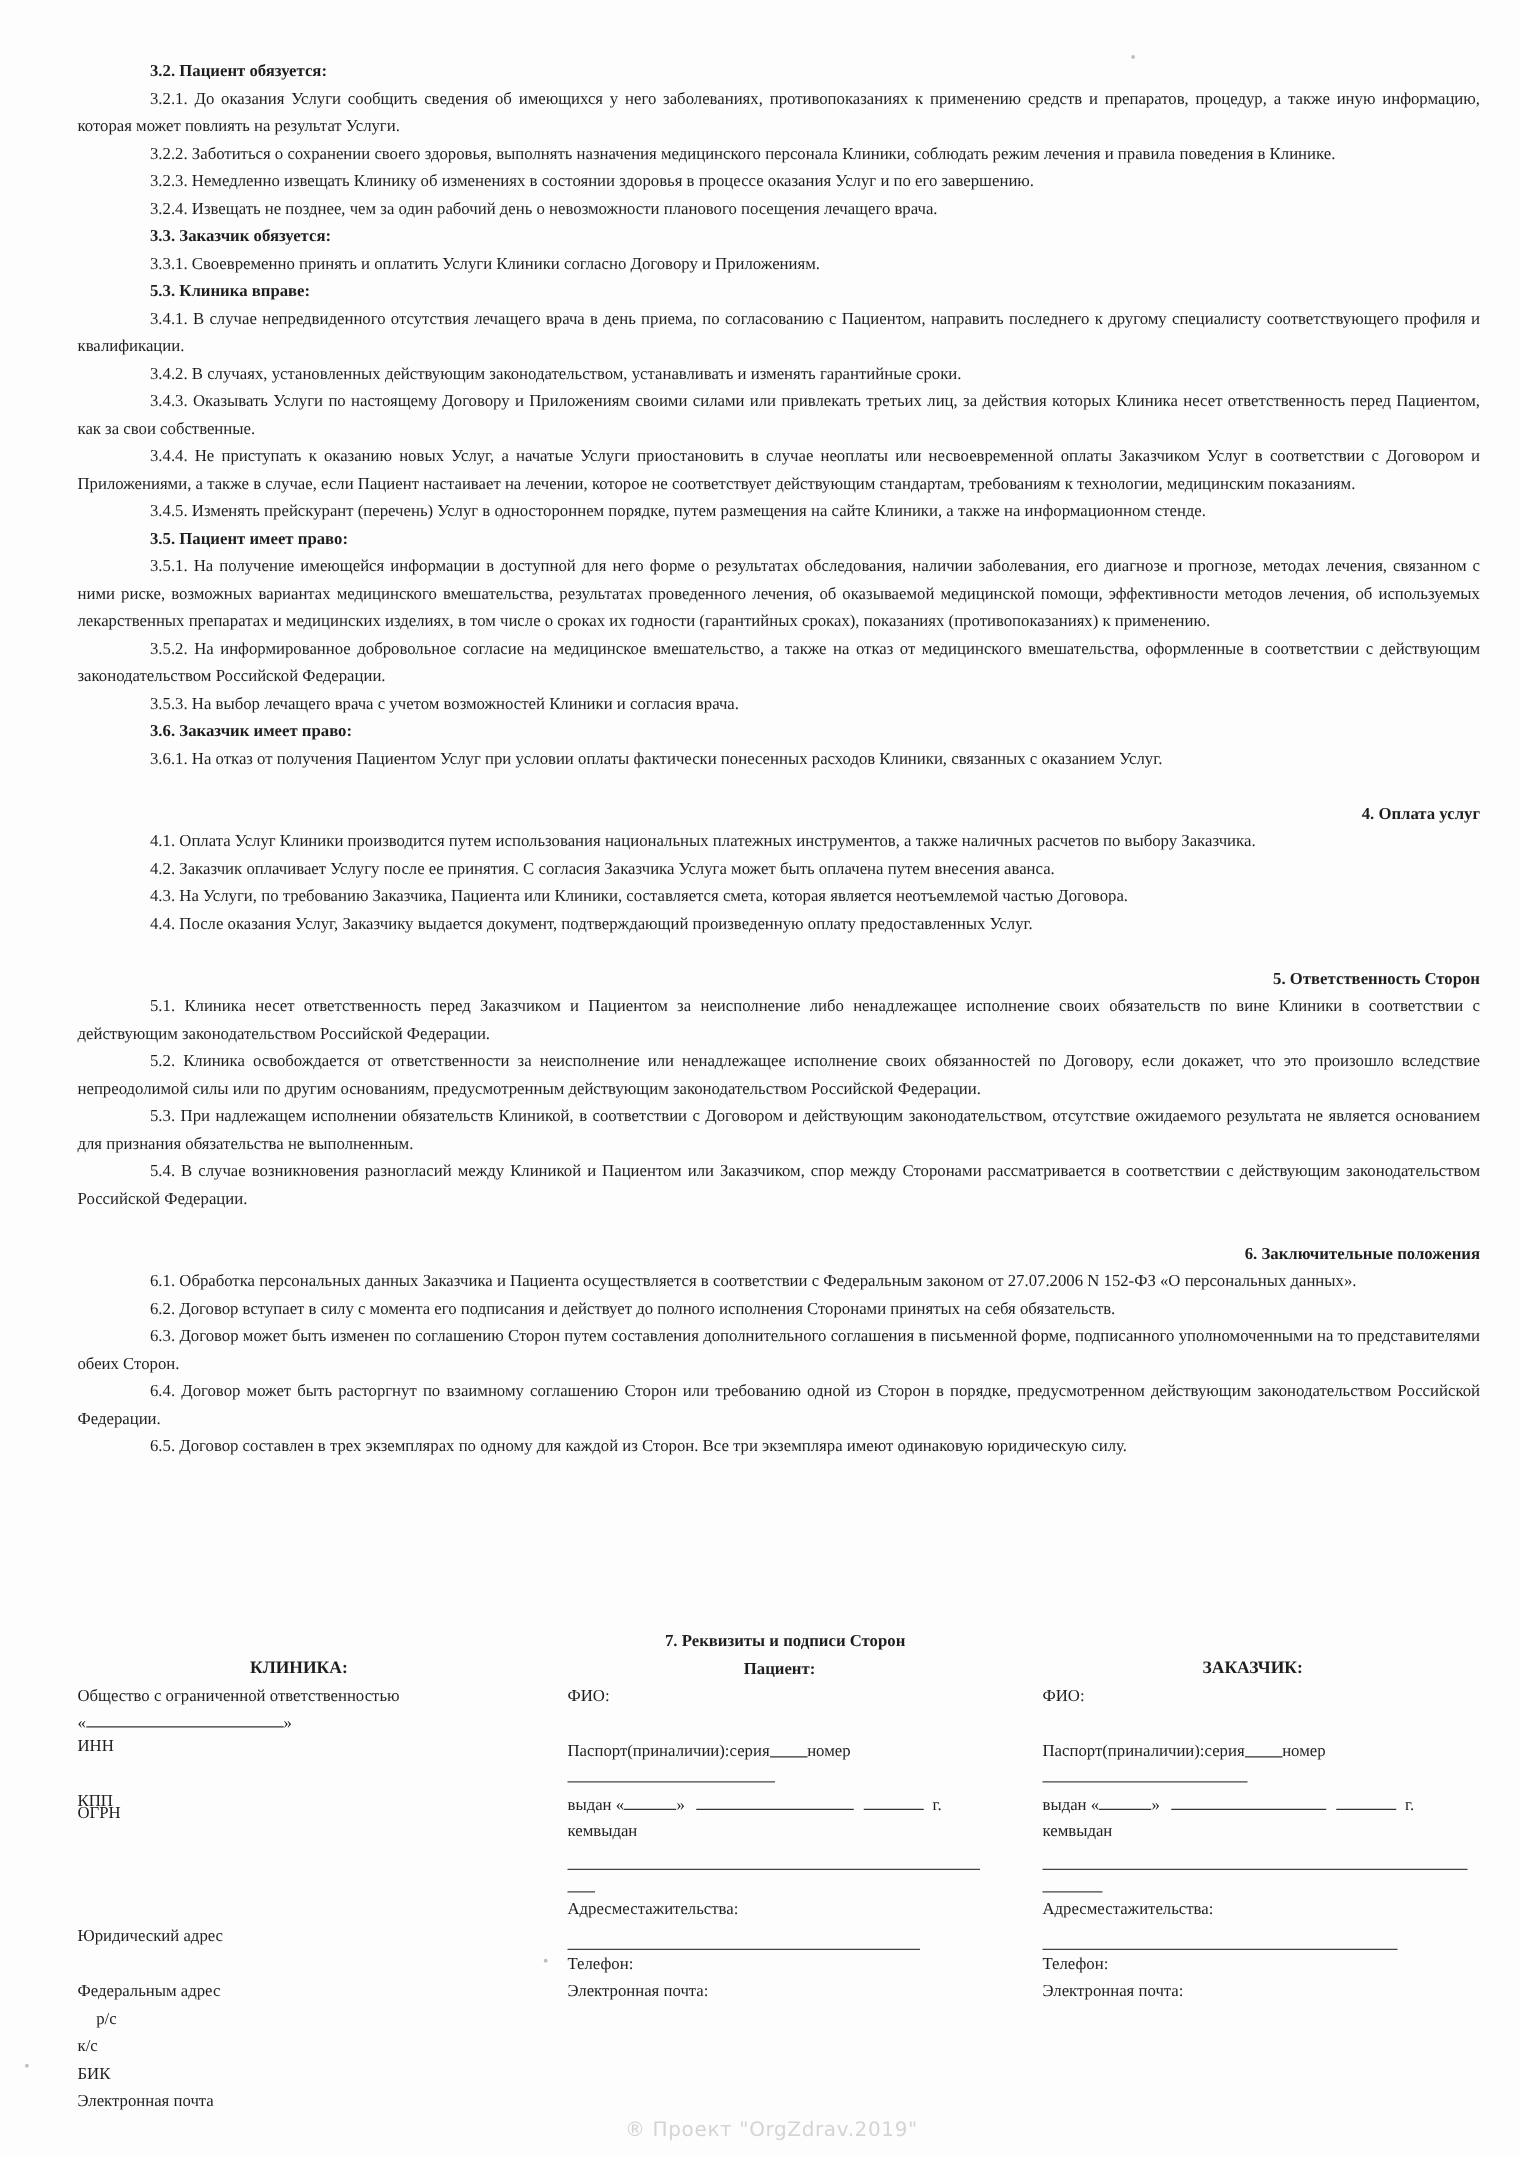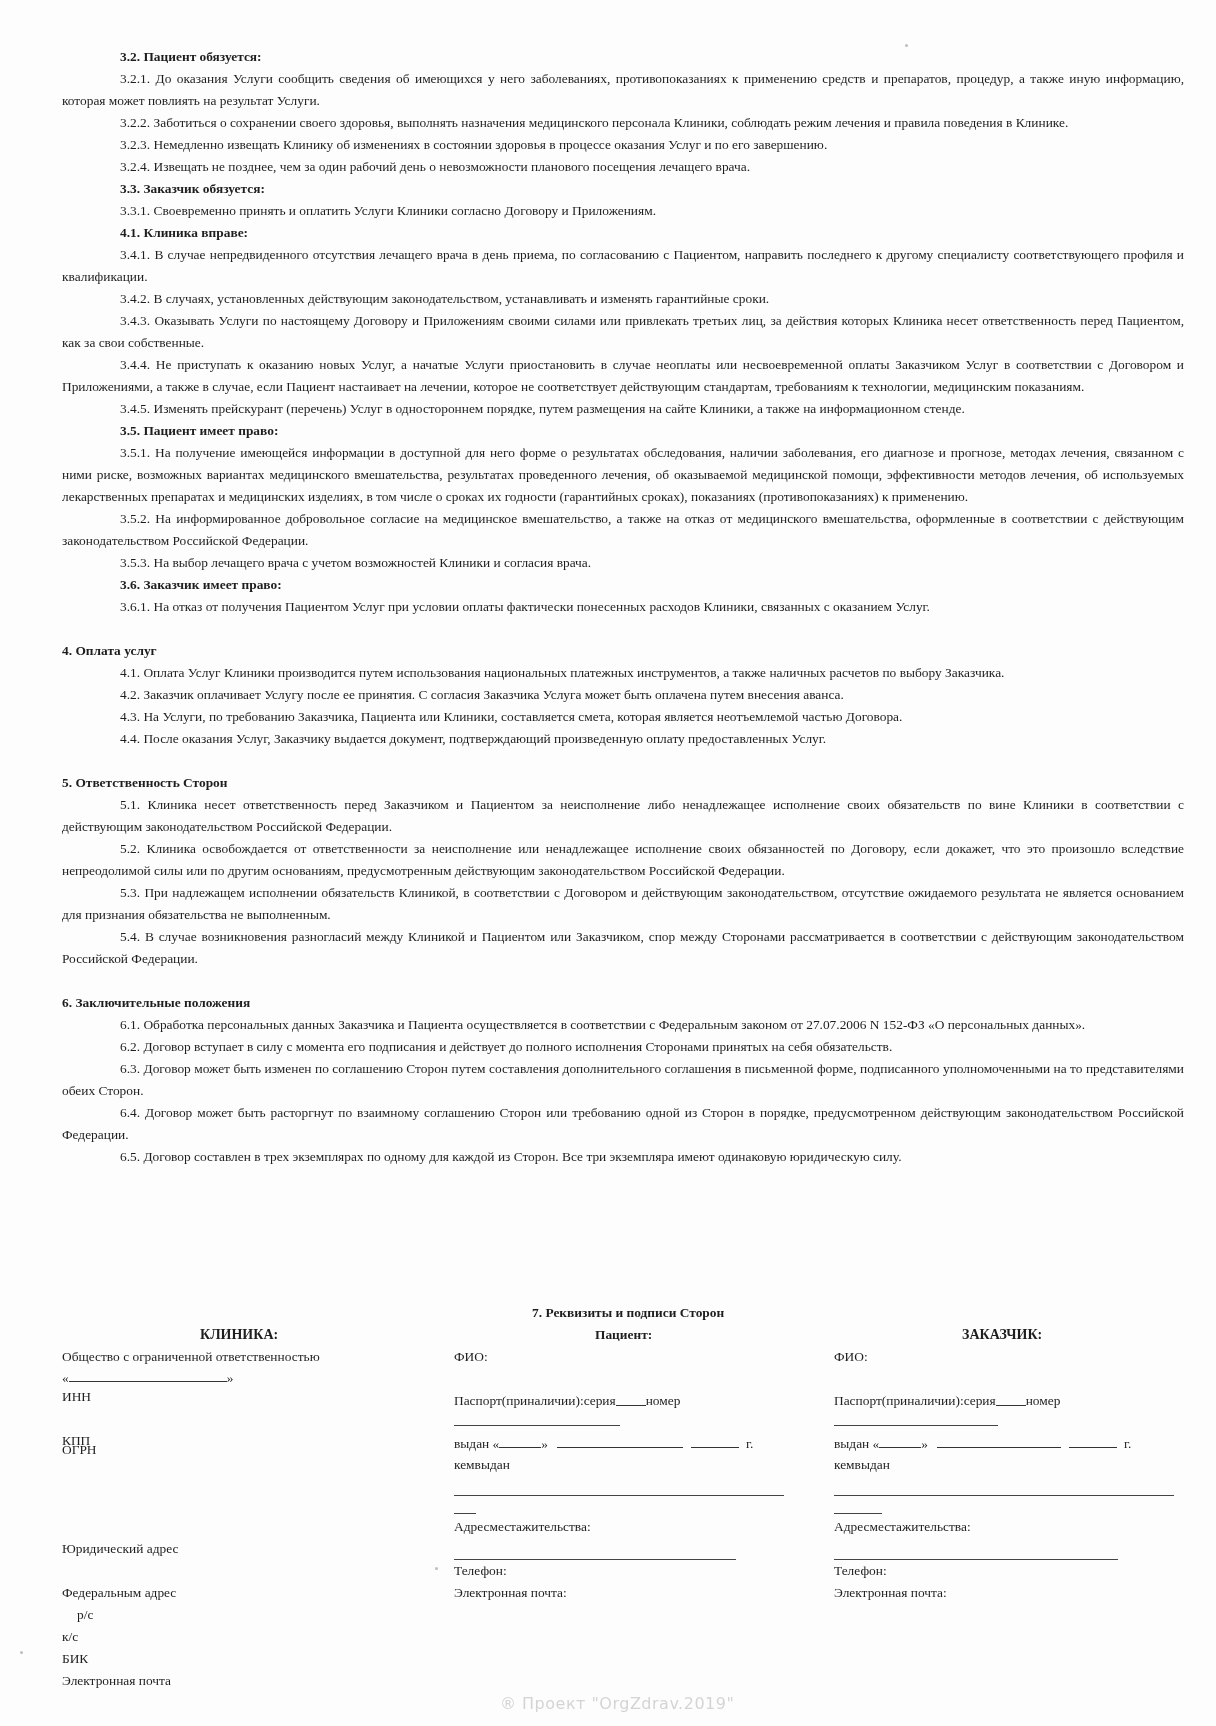--- a/index.html
+++ b/index.html
@@ -22,21 +22,21 @@
       top: 46px;
       width: 1122px;
     }
     .p {
       text-align: justify;
       line-height: 22px;
     }
     .p.indent { text-indent: 58px; }
     .sub { padding-left: 58px; font-weight: bold; line-height: 22px; height: 22px; }
     .sect-title {
-      text-align: left;
+      text-align: right;
       font-weight: bold;
       height: 22px;
       line-height: 22px;
     }
     .gap { height: 22px; }
 
     
     .sig {
       position: absolute;
       left: 62px;
@@ -88,21 +88,21 @@
 
   <div class="sub">3.2. Пациент обязуется:</div>
   <div class="p indent">3.2.1. До оказания Услуги сообщить сведения об имеющихся у него заболеваниях, противопоказаниях к применению средств и препаратов, процедур, а также иную информацию, которая может повлиять на результат Услуги.</div>
   <div class="p indent">3.2.2. Заботиться о сохранении своего здоровья, выполнять назначения медицинского персонала Клиники, соблюдать режим лечения и правила поведения в Клинике.</div>
   <div class="p indent">3.2.3. Немедленно извещать Клинику об изменениях в состоянии здоровья в процессе оказания Услуг и по его завершению.</div>
   <div class="p indent">3.2.4. Извещать не позднее, чем за один рабочий день о невозможности планового посещения лечащего врача.</div>
 
   <div class="sub">3.3. Заказчик обязуется:</div>
   <div class="p indent">3.3.1. Своевременно принять и оплатить Услуги Клиники согласно Договору и Приложениям.</div>
 
-  <div class="sub">4.1. Клиника вправе:</div>
+  <div class="sub">5.3. Клиника вправе:</div>
   <div class="p indent">3.4.1. В случае непредвиденного отсутствия лечащего врача в день приема, по согласованию с Пациентом, направить последнего к другому специалисту соответствующего профиля и квалификации.</div>
   <div class="p indent">3.4.2. В случаях, установленных действующим законодательством, устанавливать и изменять гарантийные сроки.</div>
   <div class="p indent">3.4.3. Оказывать Услуги по настоящему Договору и Приложениям своими силами или привлекать третьих лиц, за действия которых Клиника несет ответственность перед Пациентом, как за свои собственные.</div>
   <div class="p indent">3.4.4. Не приступать к оказанию новых Услуг, а начатые Услуги приостановить в случае неоплаты или несвоевременной оплаты Заказчиком Услуг в соответствии с Договором и Приложениями, а также в случае, если Пациент настаивает на лечении, которое не соответствует действующим стандартам, требованиям к технологии, медицинским показаниям.</div>
   <div class="p indent">3.4.5. Изменять прейскурант (перечень) Услуг в одностороннем порядке, путем размещения на сайте Клиники, а также на информационном стенде.</div>
 
   <div class="sub">3.5. Пациент имеет право:</div>
   <div class="p indent">3.5.1. На получение имеющейся информации в доступной для него форме о результатах обследования, наличии заболевания, его диагнозе и прогнозе, методах лечения, связанном с ними риске, возможных вариантах медицинского вмешательства, результатах проведенного лечения, об оказываемой медицинской помощи, эффективности методов лечения, об используемых лекарственных препаратах и медицинских изделиях, в том числе о сроках их годности (гарантийных сроках), показаниях (противопоказаниях) к применению.</div>
   <div class="p indent">3.5.2. На информированное добровольное согласие на медицинское вмешательство, а также на отказ от медицинского вмешательства, оформленные в соответствии с действующим законодательством Российской Федерации.</div>
   <div class="p indent">3.5.3. На выбор лечащего врача с учетом возможностей Клиники и согласия врача.</div>

